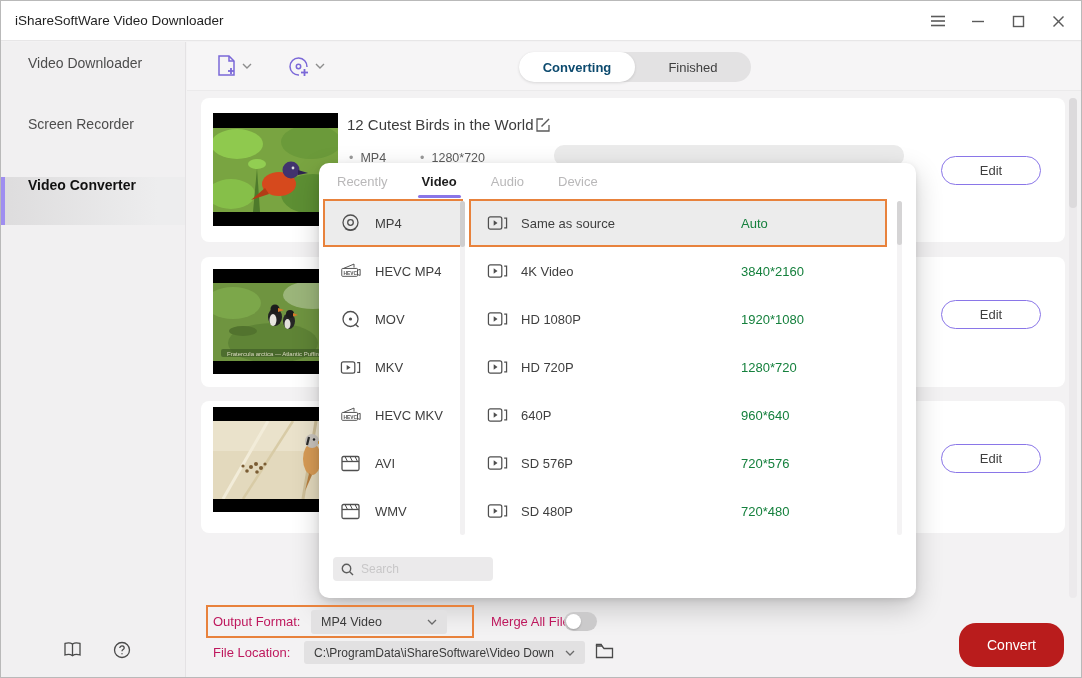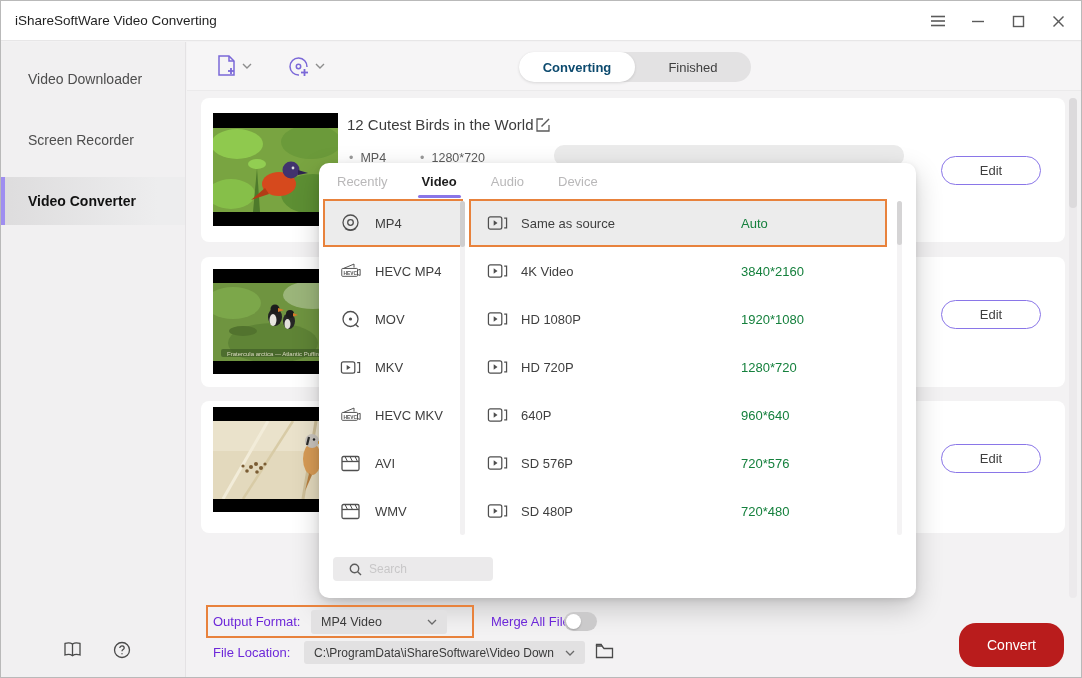--- a/index.html
+++ b/index.html
@@ -9,21 +9,21 @@
 
   
   .titlebar { position:absolute; left:0; top:0; width:100%; height:40px; background:#ffffff; border-bottom:1px solid #e7e6e7; display:flex; align-items:center; }
   .titlebar .wtitle { font-size:13.5px; color:#1f1f1f; margin-left:14px; }
   .wcontrols { position:absolute; right:8px; top:0; height:40px; display:flex; align-items:center; gap:10px; }
   .wbtn { width:30px; height:30px; display:flex; align-items:center; justify-content:center; color:#5a5a5a; cursor:pointer; }
   .wbtn svg { stroke:#5a5a5a; }
 
   
   .sidebar { position:absolute; left:0; top:41px; width:185px; height:637px; background:#f1f0f1; border-right:1px solid #e4e2e4; }
-  .side-item { position:relative; height:48px; display:flex; align-items:center; padding-left:27px; font-size:14px; color:#4d4d4d; cursor:pointer; margin-top:13px; }
+  .side-item { position:relative; height:48px; display:flex; align-items:flex-start; padding-left:27px; font-size:14px; color:#4d4d4d; cursor:pointer; margin-top:13px; }
   .side-item.active { font-weight:bold; color:#111; background:linear-gradient(90deg,#dddcdd 0%, #ededee 85%); }
   .side-item.active::before { content:""; position:absolute; left:0; top:0; width:4px; height:100%; background:#9f8ef0; }
   .side-bottom { position:absolute; bottom:18px; left:0; width:185px; display:flex; gap:30px; padding-left:62px; }
   .side-bottom .ibtn { width:20px; height:20px; color:#4a4a4a; cursor:pointer; }
 
   
   .toolbar { position:absolute; left:186px; top:41px; width:896px; height:49px; background:#f6f5f6; border-bottom:1px solid #ebeaeb; }
   .tool-btn { position:absolute; top:12px; display:flex; align-items:center; gap:4px; color:#7b68d8; cursor:pointer; }
   .tool-btn.add-file { left:28px; }
   .tool-btn.add-disc { left:100px; }
@@ -76,48 +76,48 @@
   .res-col { position:absolute; left:150px; top:36px; width:418px; }
   .res-row { position:relative; height:48px; display:flex; align-items:center; padding-left:16px; font-size:13px; color:#3f3f3f; cursor:pointer; border:2px solid transparent; }
   .res-row.selected { background:#ececec; border-color:#e8823c; }
   .res-row .fic { width:21px; height:16px; color:#4f4f4f; flex:none; margin-right:13px; }
   .res-row .rlabel { width:220px; }
   .res-row .rvalue { color:#15803d; }
 
   .pop-scroll { position:absolute; left:578px; top:38px; width:5px; height:334px; background:#f4f3f4; border-radius:3px; }
   .pop-scroll .sb-thumb { position:absolute; top:0; width:5px; height:44px; background:#d5d4d5; border-radius:3px; }
 
-  .search-box { position:absolute; left:14px; bottom:17px; width:160px; height:24px; background:#ebeaeb; border-radius:4px; display:flex; align-items:center; padding-left:16px; gap:7px; }
+  .search-box { position:absolute; left:14px; bottom:17px; width:160px; height:24px; background:#ebeaeb; border-radius:4px; display:flex; align-items:center; padding-left:8px; gap:7px; }
   .search-box .sic { width:13px; height:13px; color:#5c5c5c; flex:none; }
   .search-box input { border:none; outline:none; background:transparent; font-size:12px; color:#555; width:110px; font-family:"Liberation Sans", sans-serif; }
   .search-box input::placeholder { color:#c8c7c8; }
 
   
   .bbar { position:absolute; left:186px; top:600px; width:896px; height:78px; }
   .hl-box { position:absolute; left:19px; top:4px; width:268px; height:33px; border:2px solid #e8823c; }
-  .blabel { position:absolute; font-size:13px; color:#6d28d9; }
+  .blabel { position:absolute; font-size:13px; color:#be185d; }
   .lb-output { left:26px; top:13px; }
   .lb-merge { left:304px; top:13px; }
   .lb-floc { left:26px; top:44px; }
   .drop { position:absolute; background:#e2e1e2; border-radius:3px; display:flex; align-items:center; justify-content:space-between; padding:0 10px; font-size:12.5px; color:#3a3a3a; cursor:pointer; }
   .drop .chev { color:#6a6a6a; }
   .drop-format { left:124px; top:9px; width:136px; height:24px; }
   .drop-floc { left:117px; top:40px; width:281px; height:23px; font-size:12px; }
   .toggle { position:absolute; left:377px; top:11px; width:33px; height:19px; background:#cbcacb; border-radius:10px; cursor:pointer; }
   .toggle .knob { position:absolute; left:2px; top:2px; width:15px; height:15px; background:#fff; border-radius:50%; box-shadow:0 1px 2px rgba(0,0,0,.2); }
   .folder-btn { position:absolute; left:408px; top:42px; width:20px; height:20px; color:#4a4a4a; cursor:pointer; }
   .convert-btn { position:absolute; left:772px; top:22px; width:105px; height:44px; background:#b91c1c; border:none; border-radius:17px; color:#ffffff; font-size:14px; font-family:"Liberation Sans", sans-serif; cursor:pointer; }
 </style>
 </head>
 <body>
 
 <div id="app">
 
   <div class="titlebar">
-    <span class="wtitle">iShareSoftWare Video Converting</span>
+    <span class="wtitle">iShareSoftWare Video Downloader</span>
 
     <div class="wcontrols-real wcontrols" style="position:absolute; right:8px; top:0; height:40px; display:flex; align-items:center; gap:10px;">
       <div class="wbtn">
         <svg width="16" height="14" viewBox="0 0 16 14" fill="none" stroke-width="1.6">
             <line x1="1" y1="2.5" x2="15" y2="2.5"></line>
             <line x1="1" y1="7" x2="15" y2="7"></line>
             <line x1="1" y1="11.5" x2="15" y2="11.5"></line>
           </svg>
       </div>
       <div class="wbtn">

